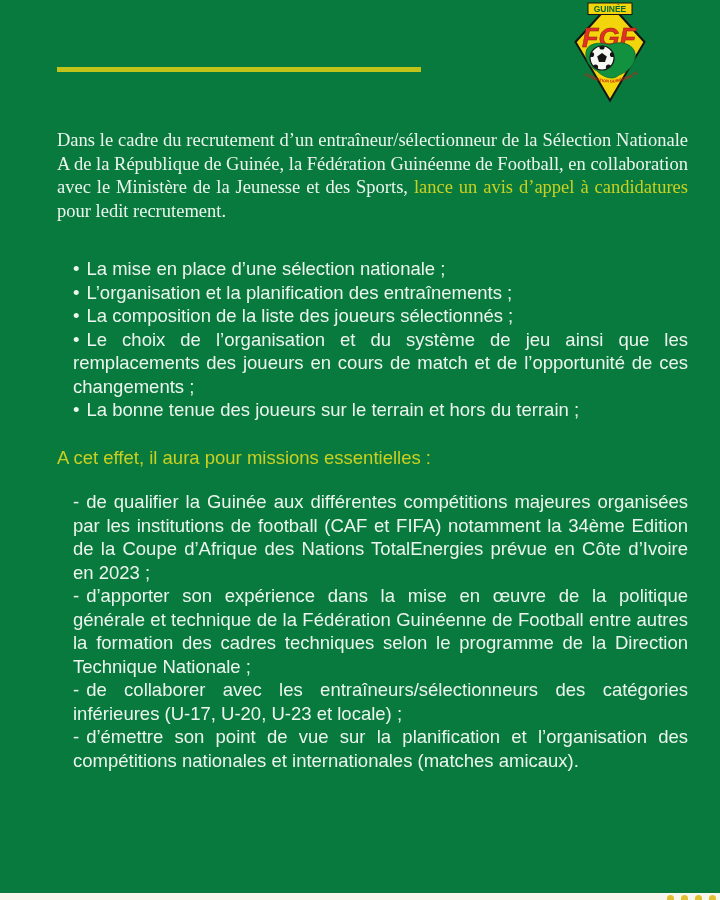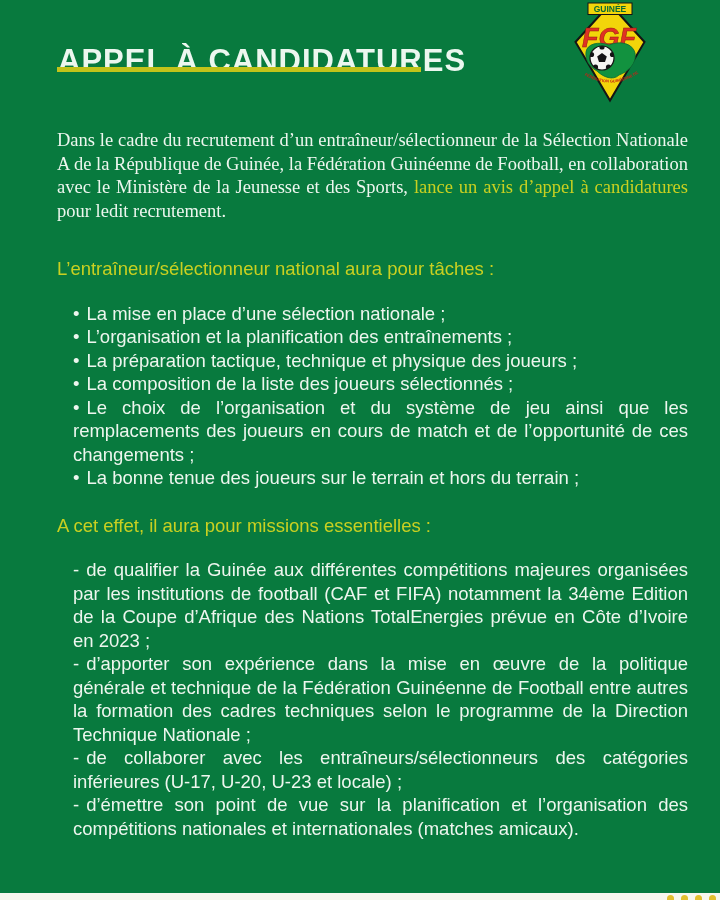--- a/index.html
+++ b/index.html
@@ -86,21 +86,20 @@
     width: 7px; height: 5px;
     background: #e2bf2e;
     border-radius: 4px 4px 0 0;
   }
 </style>
 </head>
 <body>
 
 <div id="poster">
 
-  <h1 class="title">APPEL À CANDIDATURES</h1>
   <div class="title-underline"></div>
 
   <div class="logo">
     <svg viewBox="0 0 76 101">
 
       <polygon points="38,2 72.5,40 38,98.5 3.5,40" fill="#f2d50a" stroke="#141414" stroke-width="2"></polygon>
 
       <rect x="16" y="1" width="44" height="11.5" fill="#f2d50a" stroke="#141414" stroke-width="1"></rect>
       <text x="38" y="10" font-size="8.5" font-weight="bold" text-anchor="middle" fill="#0a6b34">GUINÉE</text>
 
@@ -127,26 +126,24 @@
       <text font-size="4" font-weight="bold" fill="#c52317">
         <textPath href="#fgf-arc" startOffset="4">FÉDÉRATION GUINÉENNE DE FOOTBALL</textPath>
       </text>
     </svg>
   </div>
 
   <div class="content">
 
     <p class="intro"><span>Dans le cadre du recrutement d’un entraîneur/sélectionneur de la Sélection Nationale A de la République de Guinée, la Fédération Guinéenne de Football, en collaboration avec le Ministère de la Jeunesse et des Sports, </span><span class="hl">lance un avis d’appel à candidatures</span><span> pour ledit recrutement.</span></p>
 
-    <p class="section-heading">L’entraîneur/sélectionneur national aura pour tâches :</p>
 
     <div class="item-list">
       <div class="item"><span class="marker">•</span><span>La mise en place d’une sélection nationale ;</span></div>
       <div class="item"><span class="marker">•</span><span>L’organisation et la planification des entraînements ;</span></div>
-      <div class="item"><span class="marker">•</span><span>La préparation tactique, technique et physique des joueurs ;</span></div>
       <div class="item"><span class="marker">•</span><span>La composition de la liste des joueurs sélectionnés ;</span></div>
       <div class="item"><span class="marker">•</span><span>Le choix de l’organisation et du système de jeu ainsi que les remplacements des joueurs en cours de match et de l’opportunité de ces changements ;</span></div>
       <div class="item"><span class="marker">•</span><span>La bonne tenue des joueurs sur le terrain et hors du terrain ;</span></div>
     </div>
 
     <p class="section-heading">A cet effet, il aura pour missions essentielles :</p>
 
     <div class="item-list last">
       <div class="item"><span class="marker">-</span><span>de qualifier la Guinée aux différentes compétitions majeures organisées par les institutions de football (CAF et FIFA) notamment la 34ème Edition de la Coupe d’Afrique des Nations TotalEnergies prévue en Côte d’Ivoire en 2023 ;</span></div>
       <div class="item"><span class="marker">-</span><span>d’apporter son expérience dans la mise en œuvre de la politique générale et technique de la Fédération Guinéenne de Football entre autres la formation des cadres techniques selon le programme de la Direction Technique Nationale ;</span></div>

